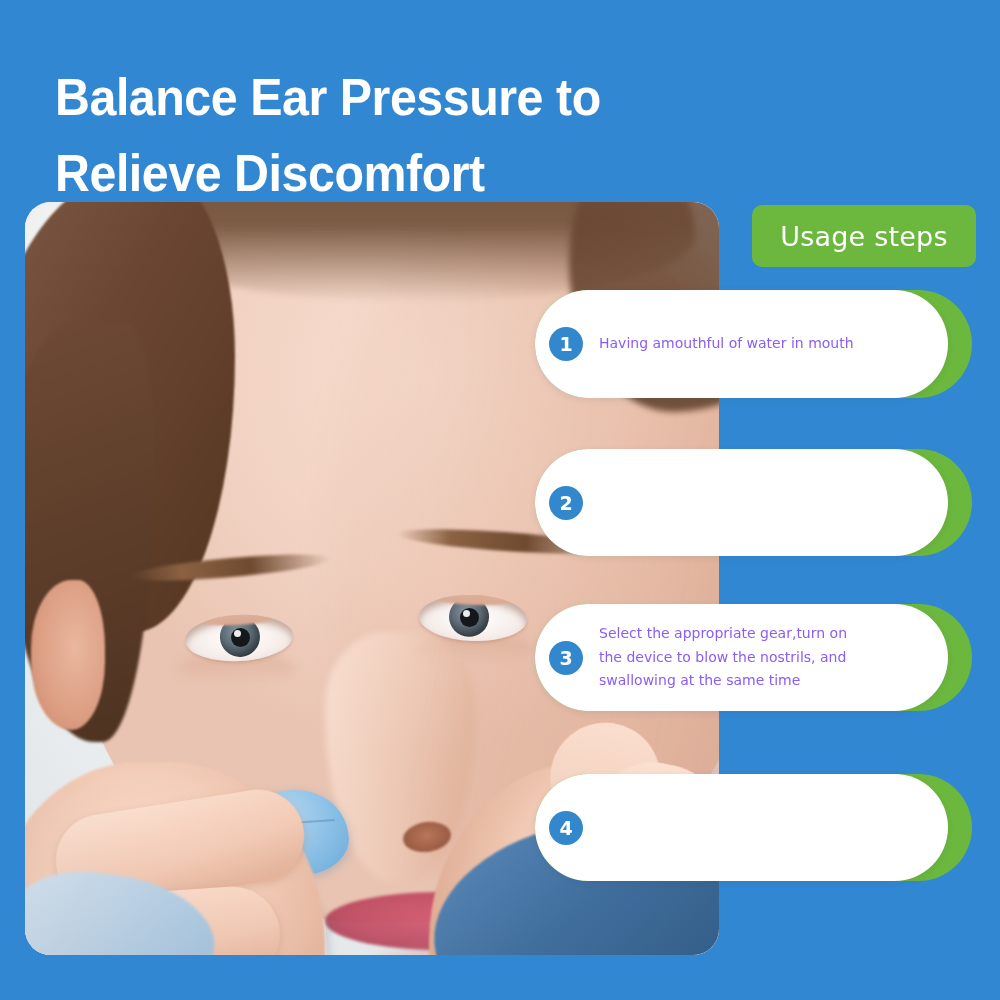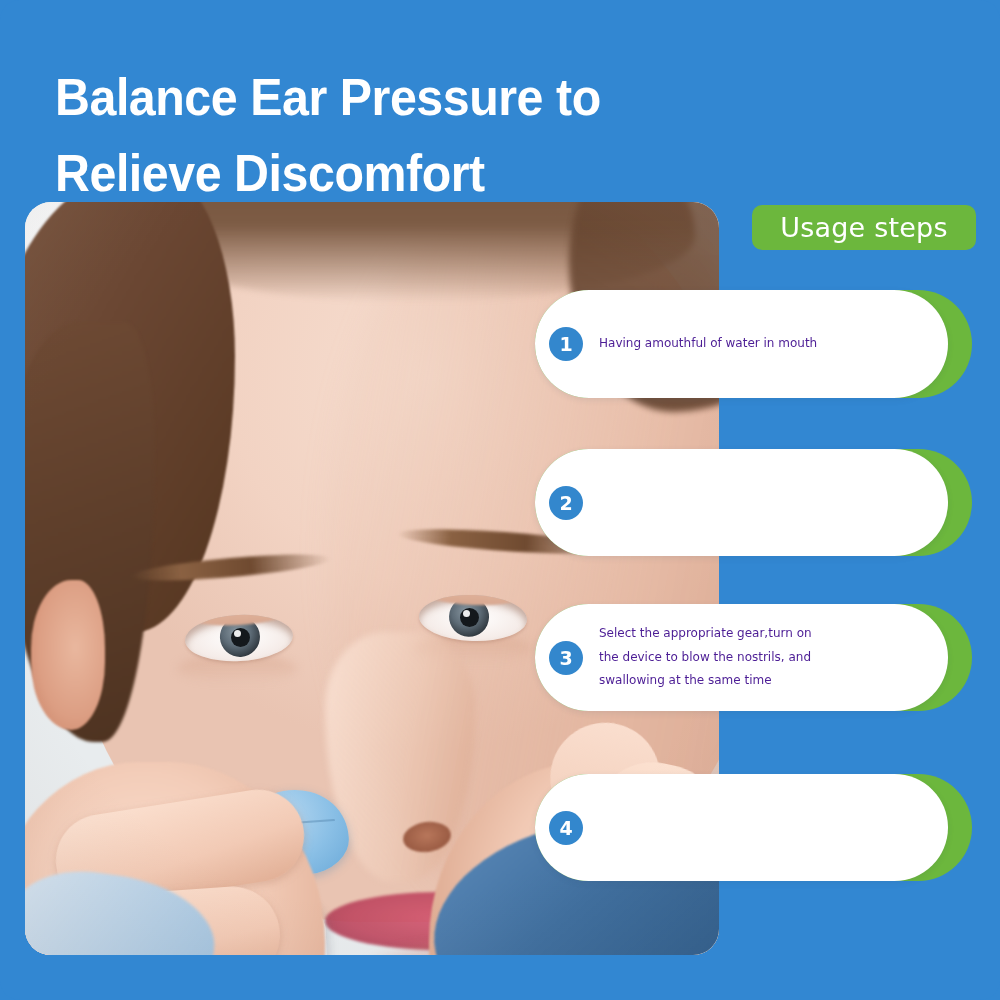--- a/index.html
+++ b/index.html
@@ -219,21 +219,21 @@
     border-radius:40% 50% 0 0/50% 50% 0 0;
     transform:rotate(8deg);filter:blur(1.5px);
   }
   .vignette{
     position:absolute;inset:0;
     background:radial-gradient(ellipse 85% 80% at 50% 45%, rgba(0,0,0,0) 60%, rgba(120,95,85,.10) 100%);
   }
 
   
   #badge{
-    position:absolute;left:752px;top:205px;width:224px;height:45px;
+    position:absolute;left:752px;top:205px;width:224px;height:62px;
     background:#6cb73d;border-radius:10px;
     display:flex;align-items:center;justify-content:center;
   }
   #badge span{
     color:#ffffff;font-size:27px;font-weight:normal;
     font-family:"DejaVu Sans","Liberation Sans",sans-serif;
     letter-spacing:.2px;
   }
 
   
@@ -253,22 +253,22 @@
   .num{
     flex:0 0 auto;margin-left:14px;
     width:34px;height:34px;border-radius:50%;
     background:#3387cd;
     color:#fff;font-size:19px;font-weight:bold;
     display:flex;align-items:center;justify-content:center;
     font-family:"DejaVu Sans","Liberation Sans",sans-serif;
   }
   .stext{
     margin-left:16px;margin-right:34px;
-    color:#4c1d95;
-    font-size:12px;line-height:23.5px;
+    color:#8b5cf6;
+    font-size:14px;line-height:23.5px;
     font-family:"DejaVu Sans","Liberation Sans",sans-serif;
     white-space:pre-line;
   }
 
   #step1{top:290px;width:437px;height:108px;}
   #step2{top:449px;width:437px;height:107px;}
   #step3{top:604px;width:437px;height:107px;}
   #step4{top:774px;width:437px;height:107px;}
 </style>
 </head>

